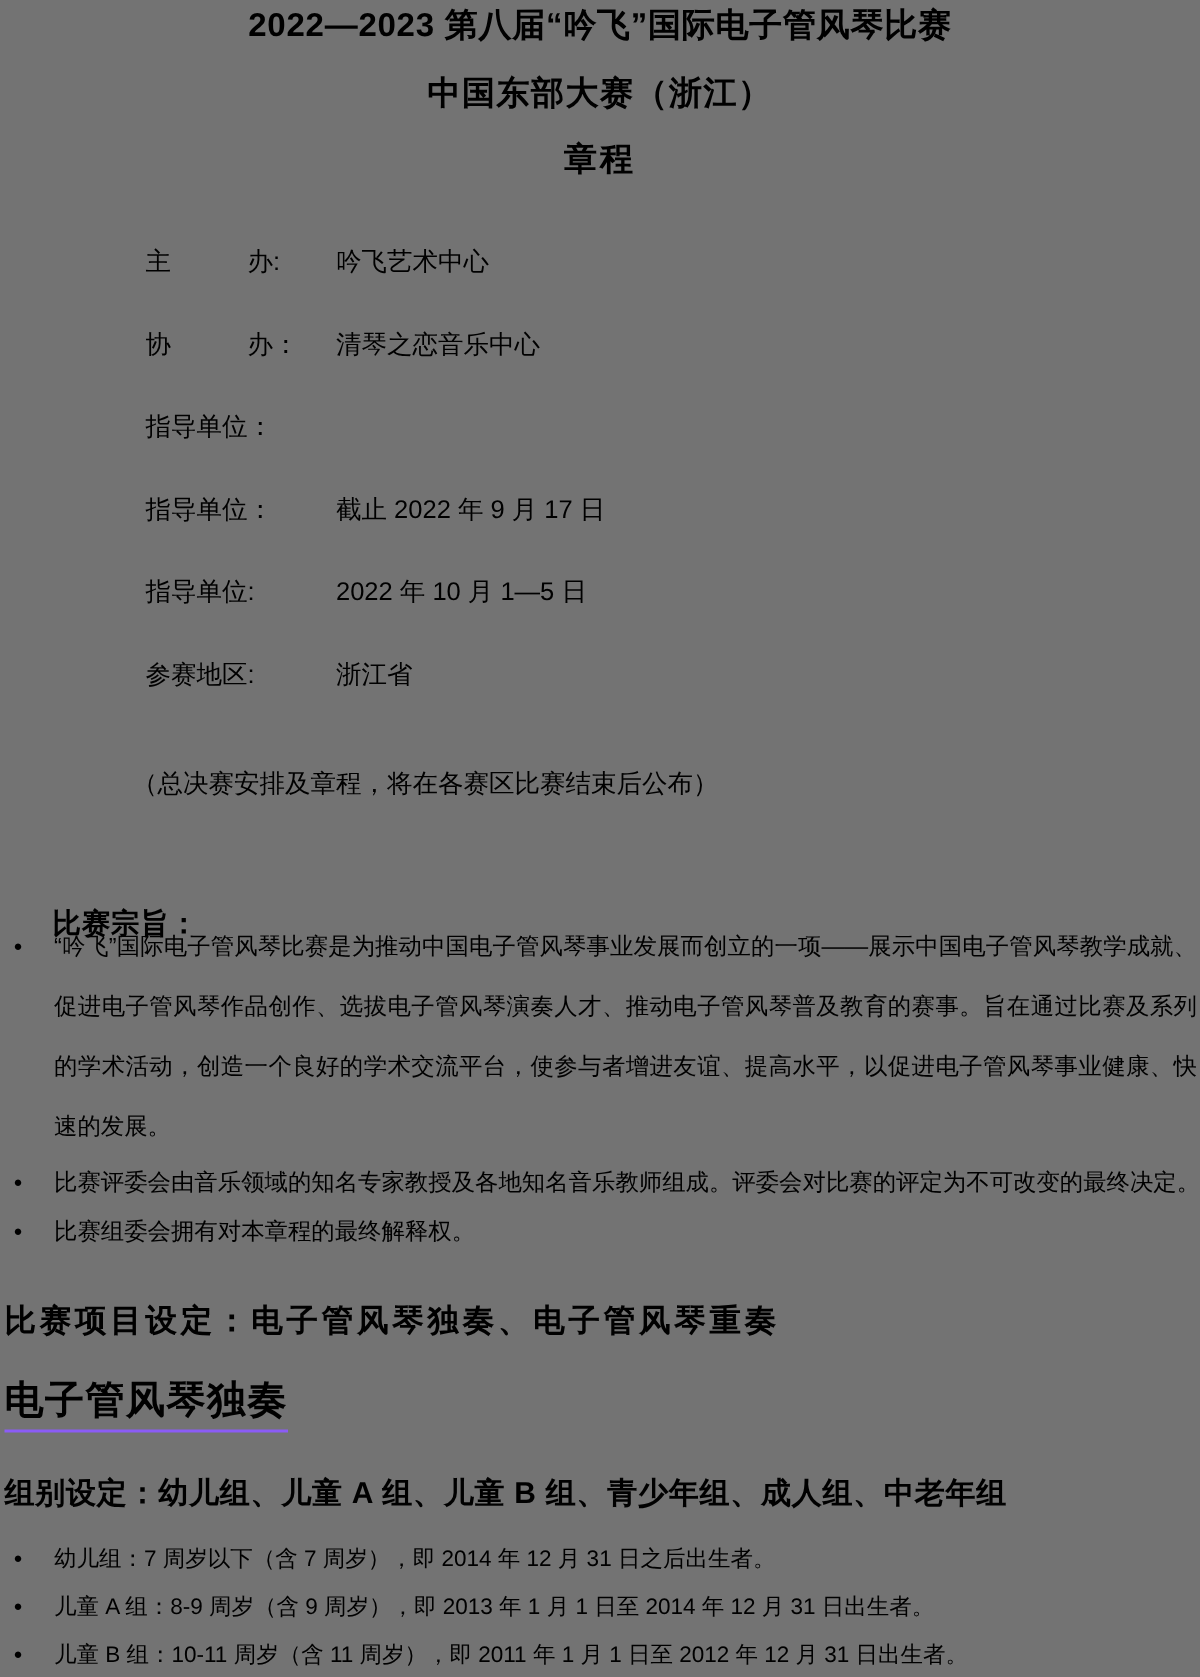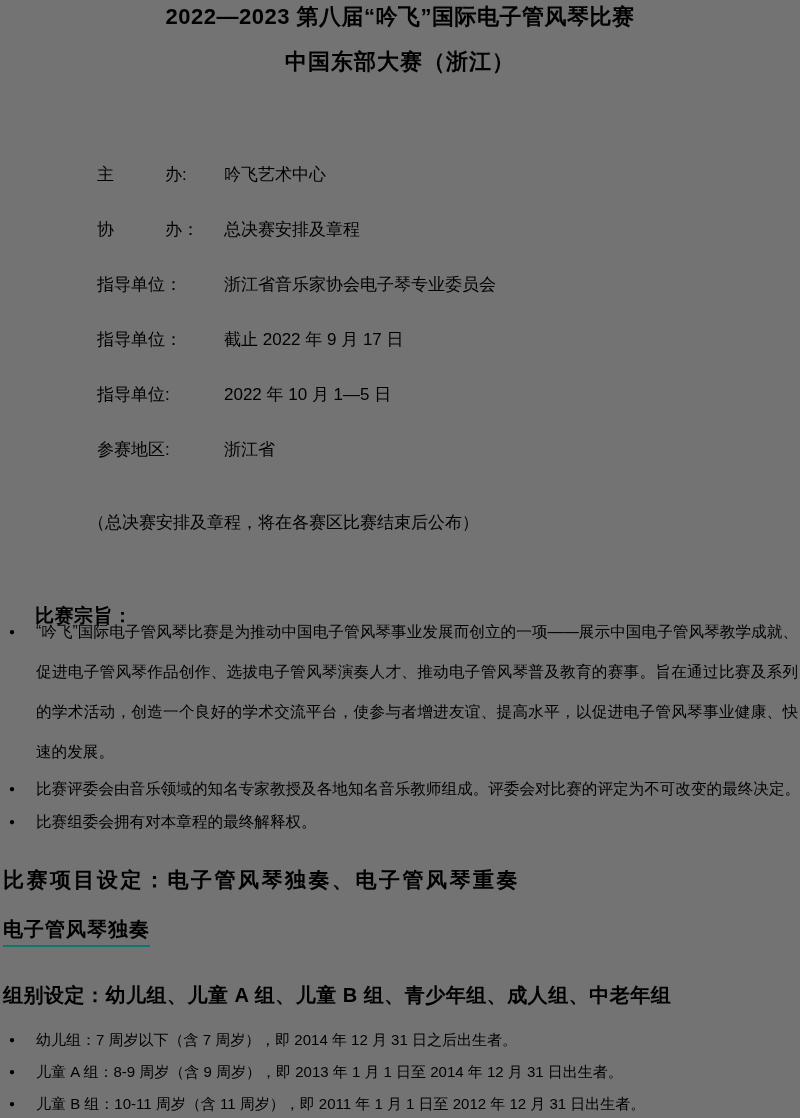--- a/index.html
+++ b/index.html
@@ -20,22 +20,22 @@
   .info-list{position:absolute;top:166px;left:97px;}
   .info-row{display:flex;align-items:center;height:18px;margin-bottom:37px;font-size:17px;line-height:18px;}
   .info-label{width:127px;flex:0 0 127px;white-space:pre;}
   .info-value{white-space:pre;}
 
   .note{position:absolute;top:513px;left:88px;font-size:17px;line-height:19px;}
 
   .hd{position:absolute;left:3px;font-weight:700;white-space:nowrap;}
   .hd-purpose{top:603px;font-size:19px;letter-spacing:0.5px;margin-left:32px;}
   .hd-events{top:866px;font-size:21px;letter-spacing:2.5px;}
-  .hd-solo{top:916px;font-size:20px;letter-spacing:1px;
-           border-bottom:2px solid #0f766e;padding-bottom:2px;display:inline-block;}
+  .hd-solo{top:916px;font-size:26px;letter-spacing:1px;
+           border-bottom:2px solid #8b5cf6;padding-bottom:2px;display:inline-block;}
   .hd-groups{top:982px;font-size:20px;letter-spacing:0.5px;}
 
   ul.blist{list-style:none;margin:0;padding:0;position:absolute;}
   ul.blist li{position:relative;}
   .dot{position:absolute;left:-27px;top:0;font-size:10px;line-height:inherit;}
 
   .purpose-list{top:612px;left:36px;width:762px;}
   .purpose-list li{font-size:15.6px;}
   .purpose-list li.multi{line-height:40px;text-align:justify;text-justify:inter-ideograph;}
   .purpose-list li.single{line-height:33px;white-space:nowrap;}
@@ -43,33 +43,33 @@
   .groups-list{top:1024px;left:36px;width:762px;}
   .groups-list li{font-size:15px;line-height:32px;white-space:nowrap;}
 </style>
 </head>
 <body>
 
 <div class="page">
 
   <div class="title title-1">2022—2023 第八届“吟飞”国际电子管风琴比赛</div>
   <div class="title title-2">中国东部大赛（浙江）</div>
+  <div class="title title-3">章程</div>
 
   <div class="info-list">
     <div class="info-row">
       <span class="info-label">主　　　办:</span>
       <span class="info-value">吟飞艺术中心</span>
     </div>
     <div class="info-row">
       <span class="info-label">协　　　办：</span>
-      <span class="info-value">总决赛安排及章程</span>
+      <span class="info-value">清琴之恋音乐中心</span>
     </div>
     <div class="info-row">
       <span class="info-label">指导单位：</span>
-      <span class="info-value">浙江省音乐家协会电子琴专业委员会</span>
     </div>
     <div class="info-row">
       <span class="info-label">指导单位：</span>
       <span class="info-value">截止 2022 年 9 月 17 日</span>
     </div>
     <div class="info-row">
       <span class="info-label">指导单位:</span>
       <span class="info-value">2022 年 10 月 1—5 日</span>
     </div>
     <div class="info-row">

